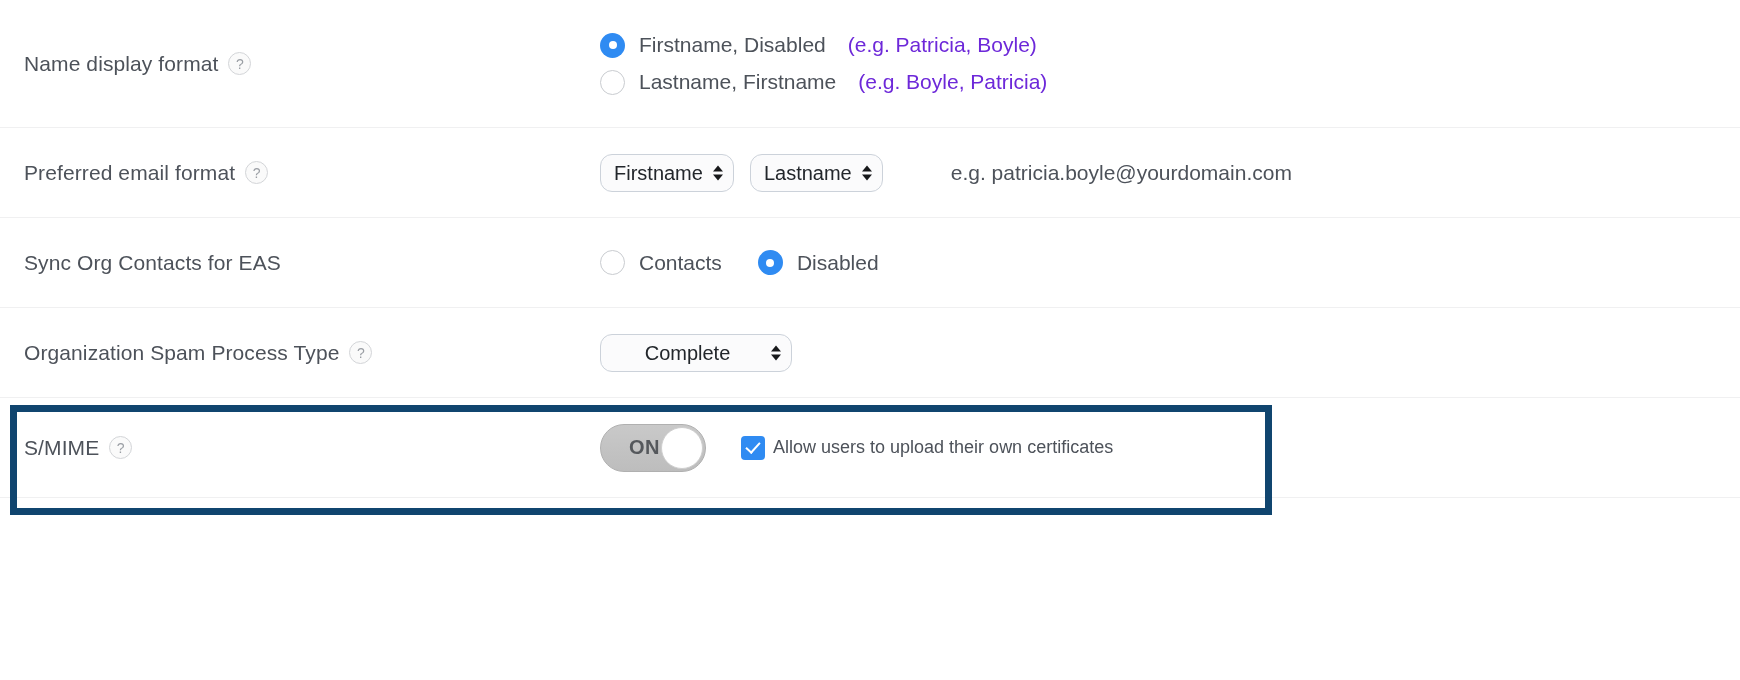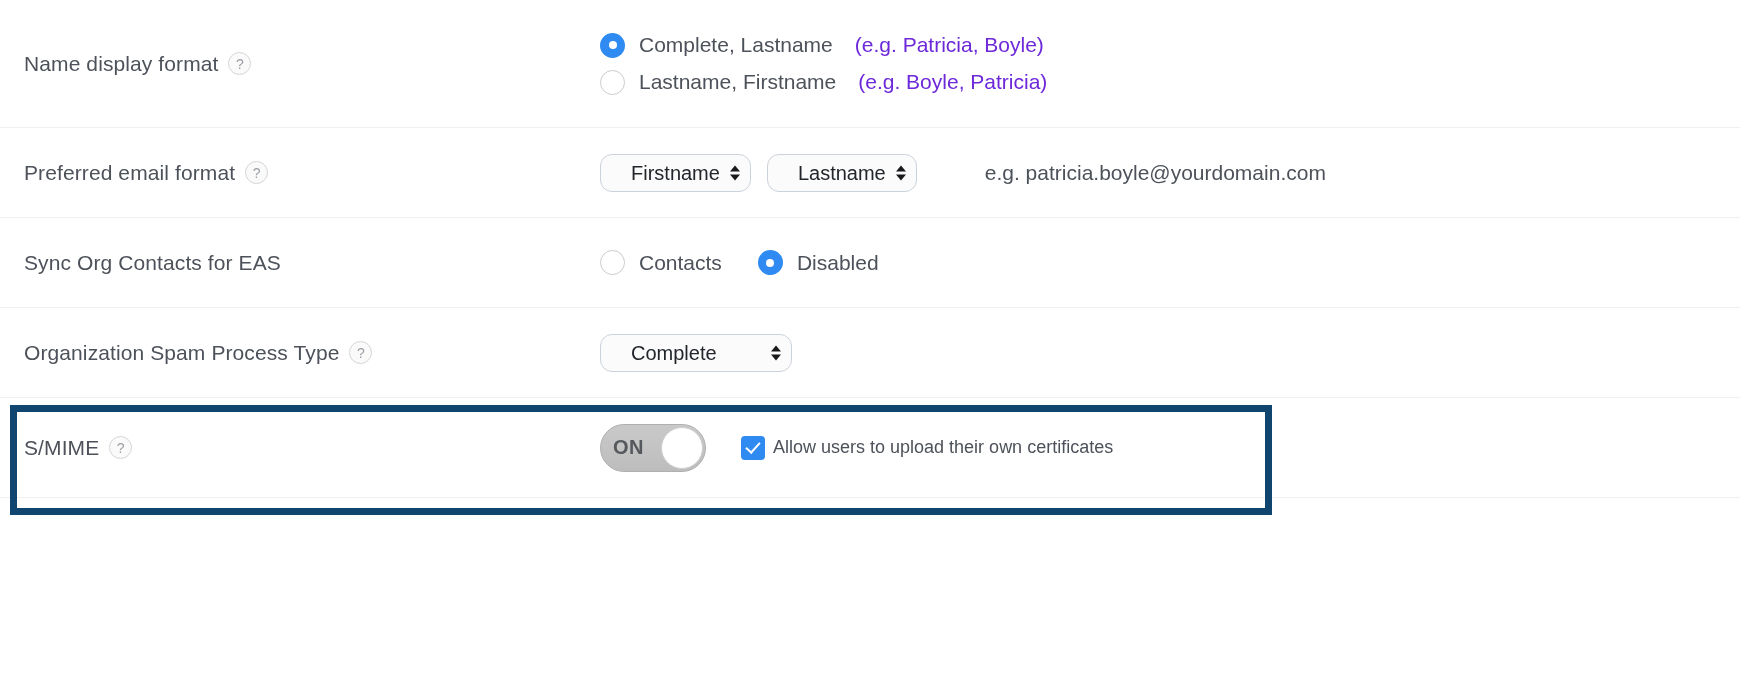--- a/index.html
+++ b/index.html
@@ -124,25 +124,26 @@
   
   .select {
     position: relative;
     display: inline-flex;
     align-items: center;
     height: 38px;
     border: 1px solid #ccd2da;
     border-radius: 12px;
     background: #fbfbfc;
     box-sizing: border-box;
-    padding: 0 30px 0 30px;
+    padding: 0 30px 0 13px;
     font-size: 20px;
     color: #22262b;
     cursor: pointer;
     white-space: nowrap;
+    justify-content: center;
   }
   .select + .select { margin-left: 16px; }
   .select.wide { width: 180px; }
   .select.auto-w { }
   .select-value { line-height: 1; }
   .spinner {
     position: absolute;
     right: 10px;
     top: 50%;
     transform: translateY(-50%);
@@ -177,21 +178,21 @@
     background: linear-gradient(#c9c9c9, #bdbdbd);
     border: 1px solid #b0b0b0;
     box-sizing: border-box;
     display: flex;
     align-items: center;
     cursor: pointer;
     flex: 0 0 auto;
   }
   .toggle-text {
     position: absolute;
-    left: 12px;
+    left: 28px;
     font-size: 20px;
     font-weight: 700;
     color: #55585c;
     letter-spacing: 0.5px;
   }
   .toggle-knob {
     position: absolute;
     right: 2px;
     top: 50%;
     transform: translateY(-50%);
@@ -265,21 +266,21 @@
   <div class="row row-names">
     <div class="row-label">
       <span>Name display format</span>
       <span class="help-badge">?</span>
     </div>
     <div class="row-control">
       <div class="radio-rows">
 
         <div class="radio-line">
           <span class="radio on"></span>
-          <span class="radio-label">Complete, Lastname</span>
+          <span class="radio-label">Firstname, Disabled</span>
           <span class="radio-hint">(e.g. Patricia, Boyle)</span>
         </div>
 
         <div class="radio-line">
           <span class="radio off"></span>
           <span class="radio-label">Lastname, Firstname</span>
           <span class="radio-hint">(e.g. Boyle, Patricia)</span>
         </div>
 
       </div>

